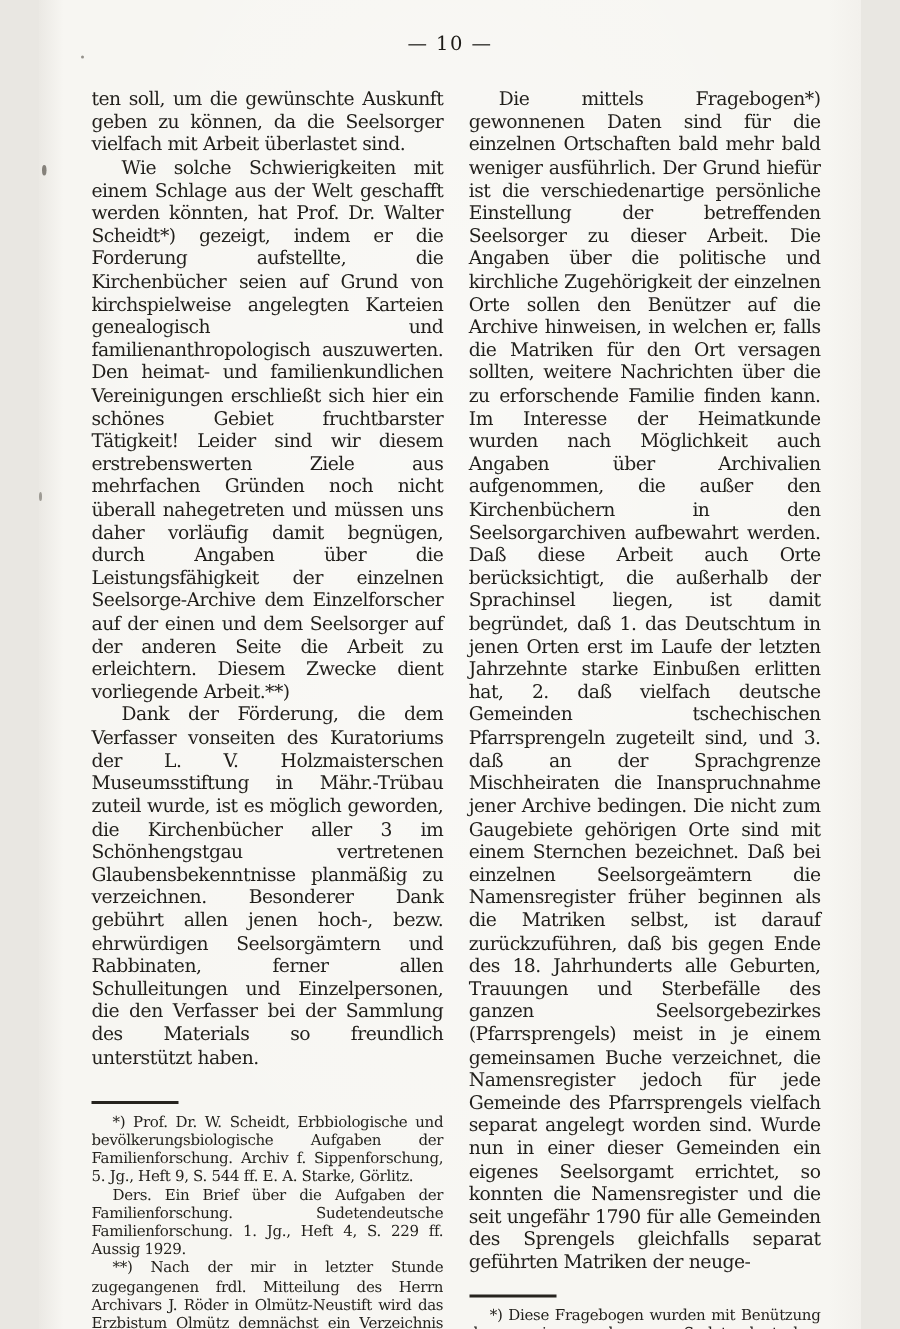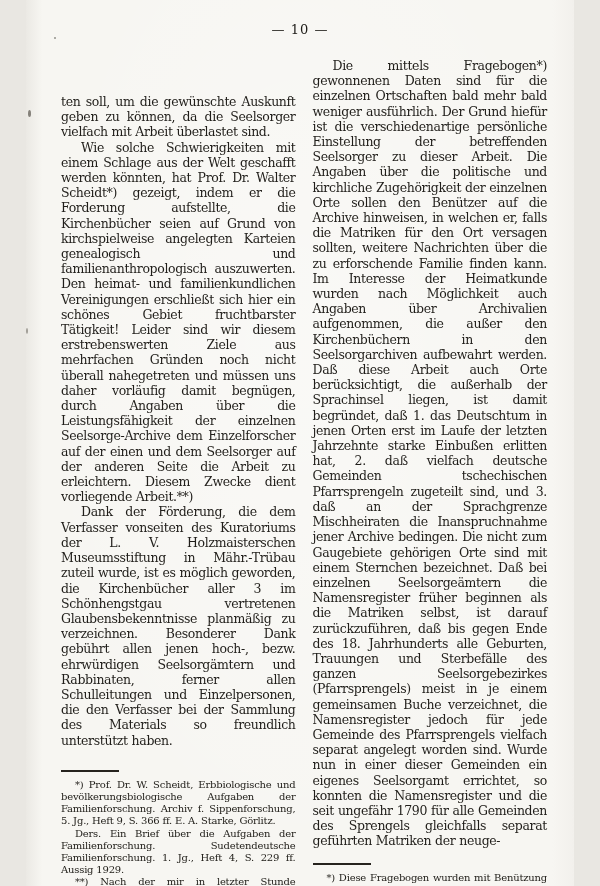--- a/index.html
+++ b/index.html
@@ -49,21 +49,21 @@
     margin: 0;
     font-size: 12.5px;
     line-height: 15.2px;
     letter-spacing: -0.35px;
     word-spacing: 0.2px;
     text-align: justify;
     text-indent: 1.6em;
     hyphens: none;
     color: #201e1a;
   }
-  .para.noindent { text-indent: 0; margin-top: 36px; }
+  .para.noindent { text-indent: 0; }
   .fn-block { margin-top: 14px; }
   .left .fn-block { margin-top: 22px; }
   .fn-rule {
     width: 58px;
     height: 2px;
     background: #26231e;
     margin-bottom: 7px;
   }
   .fn {
     margin: 0;
@@ -96,21 +96,21 @@
 
   <div class="columns">
 
     <div class="column left">
       <p class="para noindent">ten soll, um die gewünschte Auskunft geben zu können, da die Seelsorger vielfach mit Arbeit überlastet sind.</p>
       <p class="para">Wie solche Schwierigkeiten mit einem Schlage aus der Welt geschafft werden könnten, hat Prof. Dr. Walter Scheidt*) gezeigt, indem er die Forderung aufstellte, die Kirchenbücher seien auf Grund von kirchspielweise angelegten Karteien genealogisch und familienanthropologisch auszuwerten. Den heimat- und familienkundlichen Vereinigungen erschließt sich hier ein schönes Gebiet fruchtbarster Tätigkeit! Leider sind wir diesem erstrebenswerten Ziele aus mehrfachen Gründen noch nicht überall nahegetreten und müssen uns daher vorläufig damit begnügen, durch Angaben über die Leistungsfähigkeit der einzelnen Seelsorge-Archive dem Einzelforscher auf der einen und dem Seelsorger auf der anderen Seite die Arbeit zu erleichtern. Diesem Zwecke dient vorliegende Arbeit.**)</p>
       <p class="para">Dank der Förderung, die dem Verfasser vonseiten des Kuratoriums der L. V. Holzmaisterschen Museumsstiftung in Mähr.-Trübau zuteil wurde, ist es möglich geworden, die Kirchenbücher aller 3 im Schönhengstgau vertretenen Glaubensbekenntnisse planmäßig zu verzeichnen. Besonderer Dank gebührt allen jenen hoch-, bezw. ehrwürdigen Seelsorgämtern und Rabbinaten, ferner allen Schulleitungen und Einzelpersonen, die den Verfasser bei der Sammlung des Materials so freundlich unterstützt haben.</p>
 
       <div class="fn-block">
         <div class="fn-rule"></div>
-        <p class="fn">*) Prof. Dr. W. Scheidt, Erbbiologische und bevölkerungsbiologische Aufgaben der Familienforschung. Archiv f. Sippenforschung, 5. Jg., Heft 9, S. 366 ff. E. A. Starke, Görlitz.</p>
+        <p class="fn">*) Prof. Dr. W. Scheidt, Erbbiologische und bevölkerungsbiologische Aufgaben der Familienforschung. Archiv f. Sippenforschung, 5. Jg., Heft 9, S. 544 ff. E. A. Starke, Görlitz.</p>
         <p class="fn">Ders. Ein Brief über die Aufgaben der Familienforschung. Sudetendeutsche Familienforschung. 1. Jg., Heft 4, S. 229 ff. Aussig 1929.</p>
         <p class="fn">**) Nach der mir in letzter Stunde zugegangenen frdl. Mitteilung des Herrn Archivars J. Röder in Olmütz-Neustift wird das Erzbistum Olmütz demnächst ein Verzeichnis der Matriken seiner Pfarrämter herausgeben. Mögen sich andere Kirchenbehörden diesem Beispiel anschließen!</p>
       </div>
     </div>
 
     <div class="column right">
       <p class="para">Die mittels Fragebogen*) gewonnenen Daten sind für die einzelnen Ortschaften bald mehr bald weniger ausführlich. Der Grund hiefür ist die verschiedenartige persönliche Einstellung der betreffenden Seelsorger zu dieser Arbeit. Die Angaben über die politische und kirchliche Zugehörigkeit der einzelnen Orte sollen den Benützer auf die Archive hinweisen, in welchen er, falls die Matriken für den Ort versagen sollten, weitere Nachrichten über die zu erforschende Familie finden kann. Im Interesse der Heimatkunde wurden nach Möglichkeit auch Angaben über Archivalien aufgenommen, die außer den Kirchenbüchern in den Seelsorgarchiven aufbewahrt werden. Daß diese Arbeit auch Orte berücksichtigt, die außerhalb der Sprachinsel liegen, ist damit begründet, daß 1. das Deutschtum in jenen Orten erst im Laufe der letzten Jahrzehnte starke Einbußen erlitten hat, 2. daß vielfach deutsche Gemeinden tschechischen Pfarrsprengeln zugeteilt sind, und 3. daß an der Sprachgrenze Mischheiraten die Inanspruchnahme jener Archive bedingen. Die nicht zum Gaugebiete gehörigen Orte sind mit einem Sternchen bezeichnet. Daß bei einzelnen Seelsorgeämtern die Namensregister früher beginnen als die Matriken selbst, ist darauf zurückzuführen, daß bis gegen Ende des 18. Jahrhunderts alle Geburten, Trauungen und Sterbefälle des ganzen Seelsorgebezirkes (Pfarrsprengels) meist in je einem gemeinsamen Buche verzeichnet, die Namensregister jedoch für jede Gemeinde des Pfarrsprengels vielfach separat angelegt worden sind. Wurde nun in einer dieser Gemeinden ein eigenes Seelsorgamt errichtet, so konnten die Namensregister und die seit ungefähr 1790 für alle Gemeinden des Sprengels gleichfalls separat geführten Matriken der neuge-</p>
 
       <div class="fn-block">
         <div class="fn-rule"></div>

